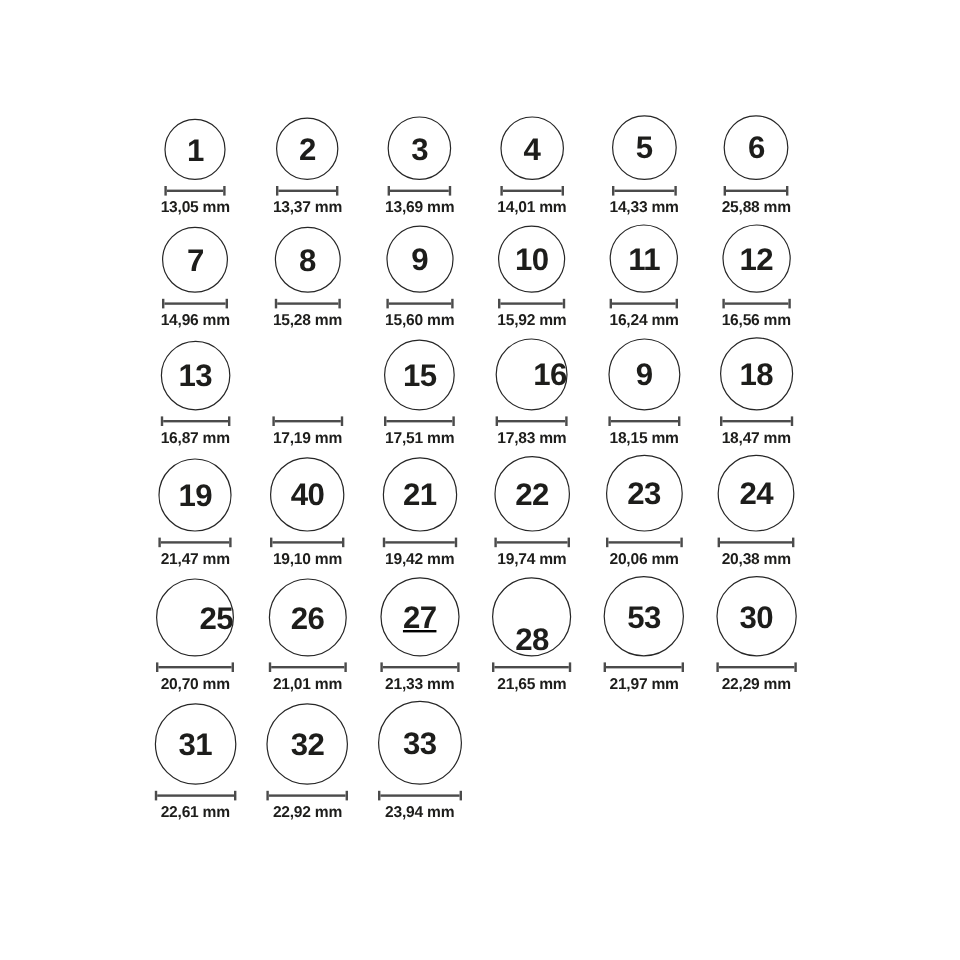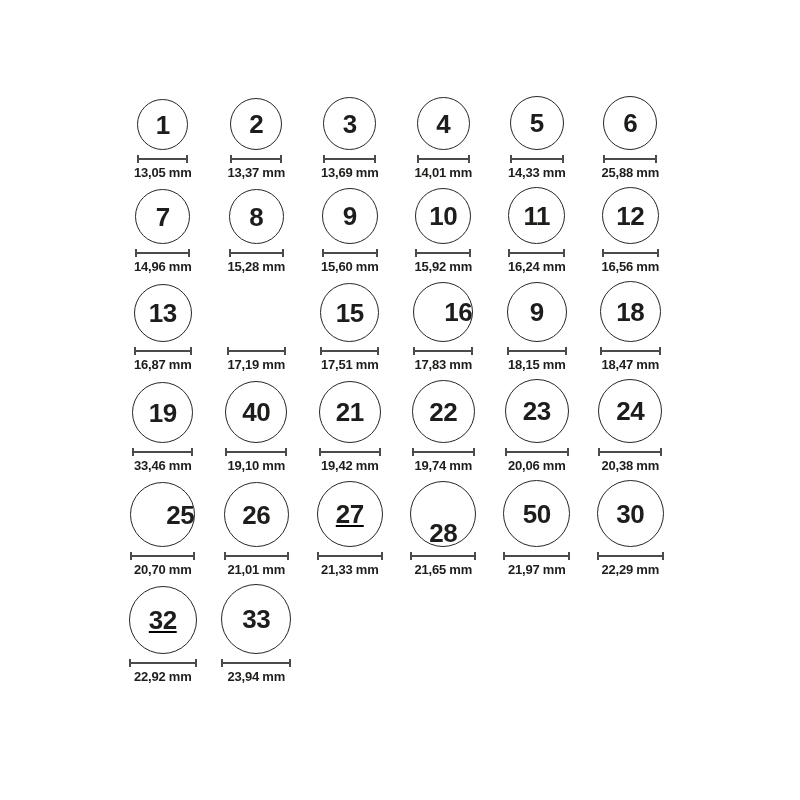--- a/index.html
+++ b/index.html
@@ -240,21 +240,21 @@
     </div>
     <div class="label">18,47 mm</div>
   </div>
     <div class="cell">
     <div class="circle" style="width: 61px; height: 61px;">
       <span class="num">19</span>
     </div>
     <div class="ruler" style="width: 61px;">
       <div class="ruler-line"></div>
     </div>
-    <div class="label">33,46 mm</div>
+    <div class="label">21,47 mm</div>
   </div>
     <div class="cell">
     <div class="circle" style="width: 62px; height: 62px;">
       <span class="num">40</span>
     </div>
     <div class="ruler" style="width: 62px;">
       <div class="ruler-line"></div>
     </div>
     <div class="label">19,10 mm</div>
   </div>
@@ -325,38 +325,47 @@
     <div class="circle" style="width: 66px; height: 66px; align-items: flex-end;">
       <span class="num">28</span>
     </div>
     <div class="ruler" style="width: 66px;">
       <div class="ruler-line"></div>
     </div>
     <div class="label">21,65 mm</div>
   </div>
     <div class="cell">
     <div class="circle" style="width: 67px; height: 67px;">
-      <span class="num">50</span>
+      <span class="num">53</span>
     </div>
     <div class="ruler" style="width: 67px;">
       <div class="ruler-line"></div>
     </div>
     <div class="label">21,97 mm</div>
   </div>
     <div class="cell">
     <div class="circle" style="width: 67px; height: 67px; text-align: right;">
       <span class="num">30</span>
     </div>
     <div class="ruler" style="width: 67px;">
       <div class="ruler-line"></div>
     </div>
     <div class="label">22,29 mm</div>
   </div>
     <div class="cell">
-    <div class="circle" style="width: 68px; height: 68px; text-decoration: underline;">
+    <div class="circle" style="width: 68px; height: 68px;">
+      <span class="num">31</span>
+    </div>
+    <div class="ruler" style="width: 68px;">
+      <div class="ruler-line"></div>
+    </div>
+    <div class="label">22,61 mm</div>
+  </div>
+    <div class="cell">
+    <div class="circle" style="width: 68px; height: 68px;">
       <span class="num">32</span>
     </div>
     <div class="ruler" style="width: 68px;">
       <div class="ruler-line"></div>
     </div>
     <div class="label">22,92 mm</div>
   </div>
     <div class="cell">
     <div class="circle" style="width: 70px; height: 70px;">
       <span class="num">33</span>

